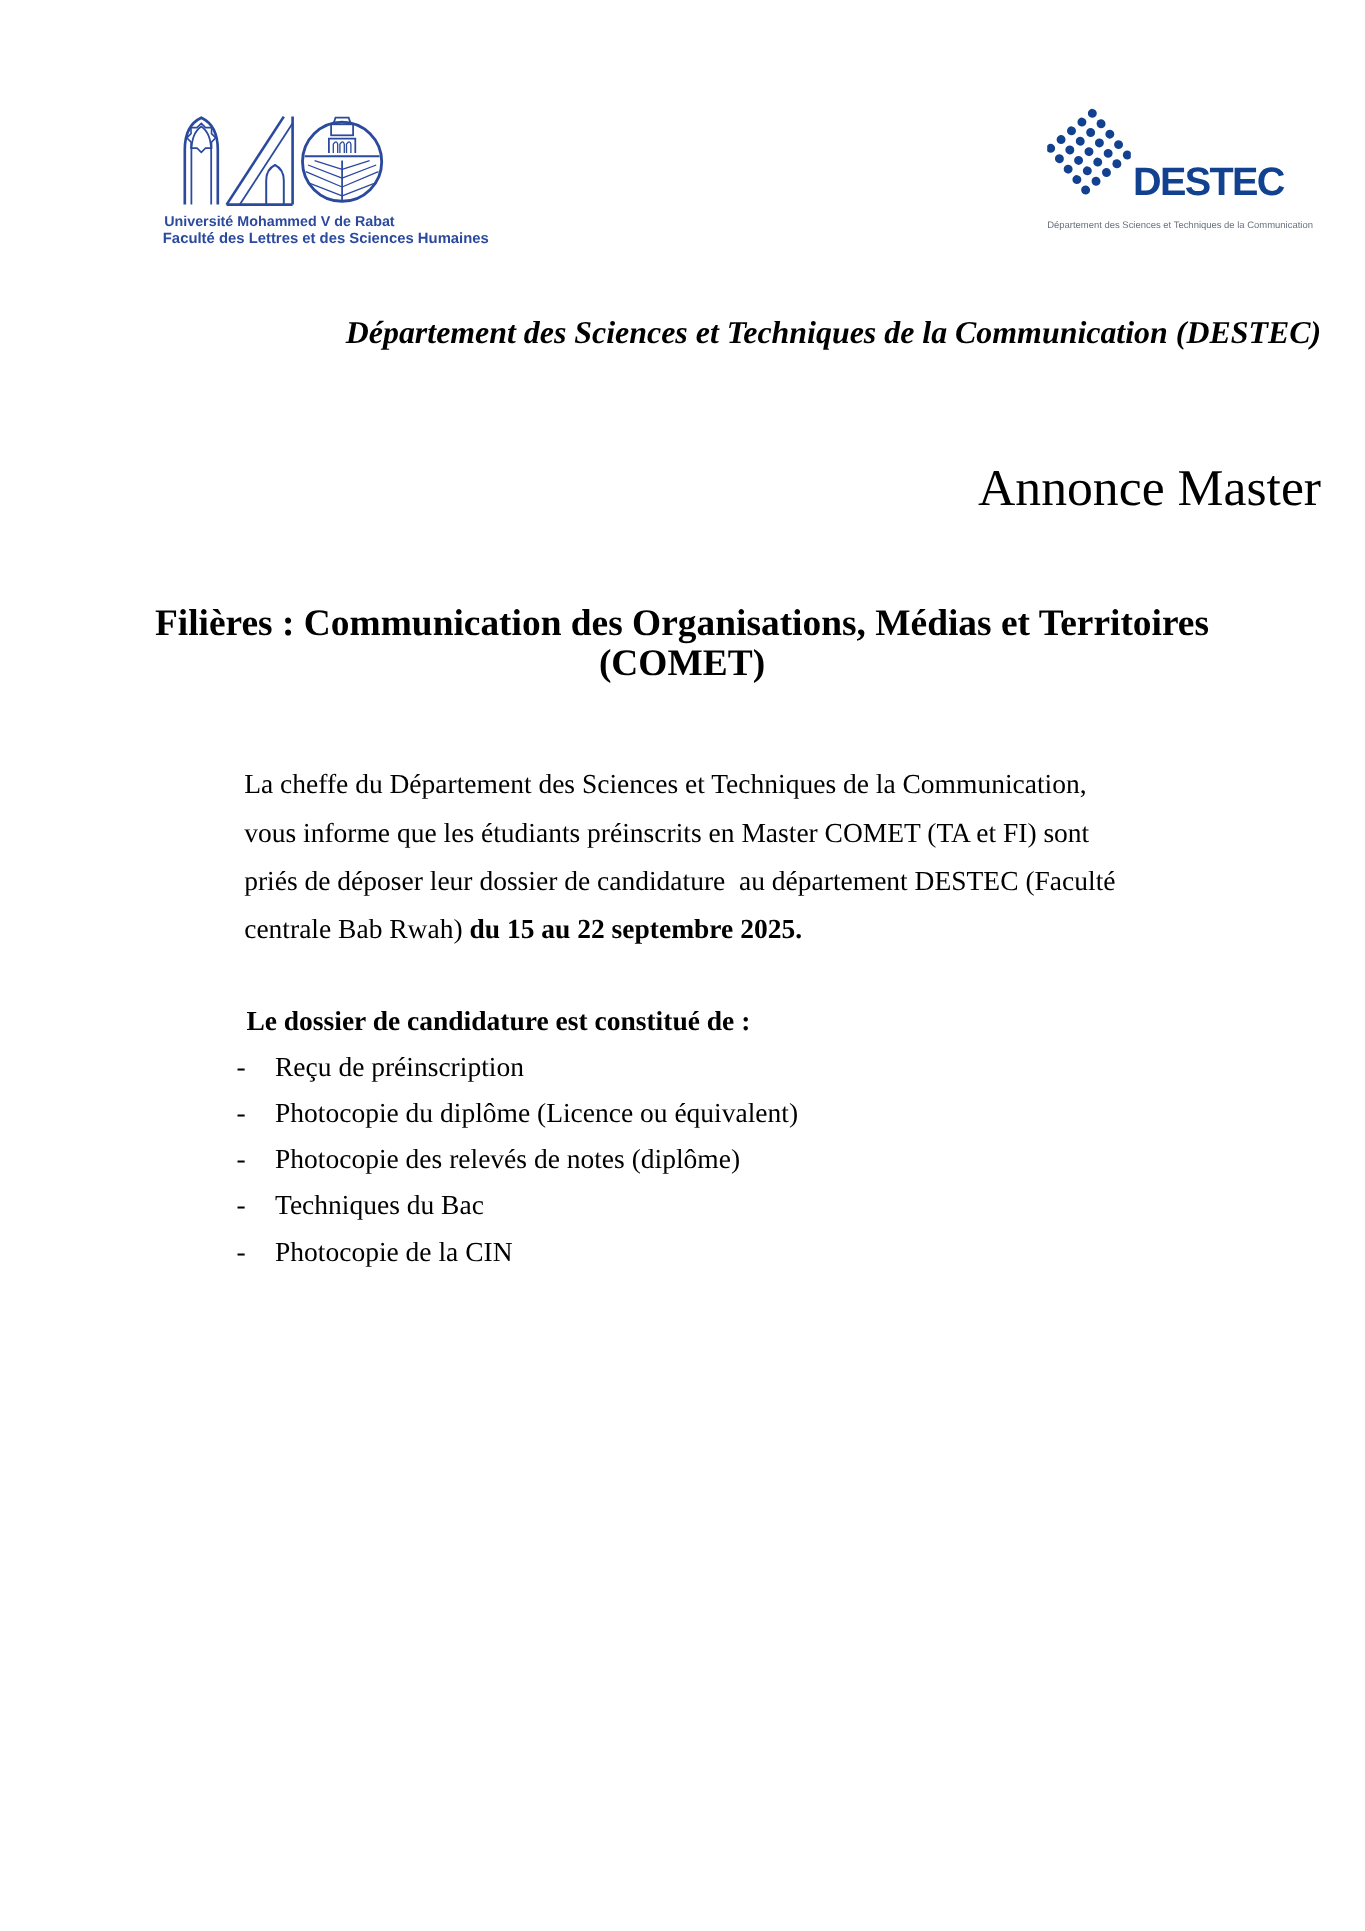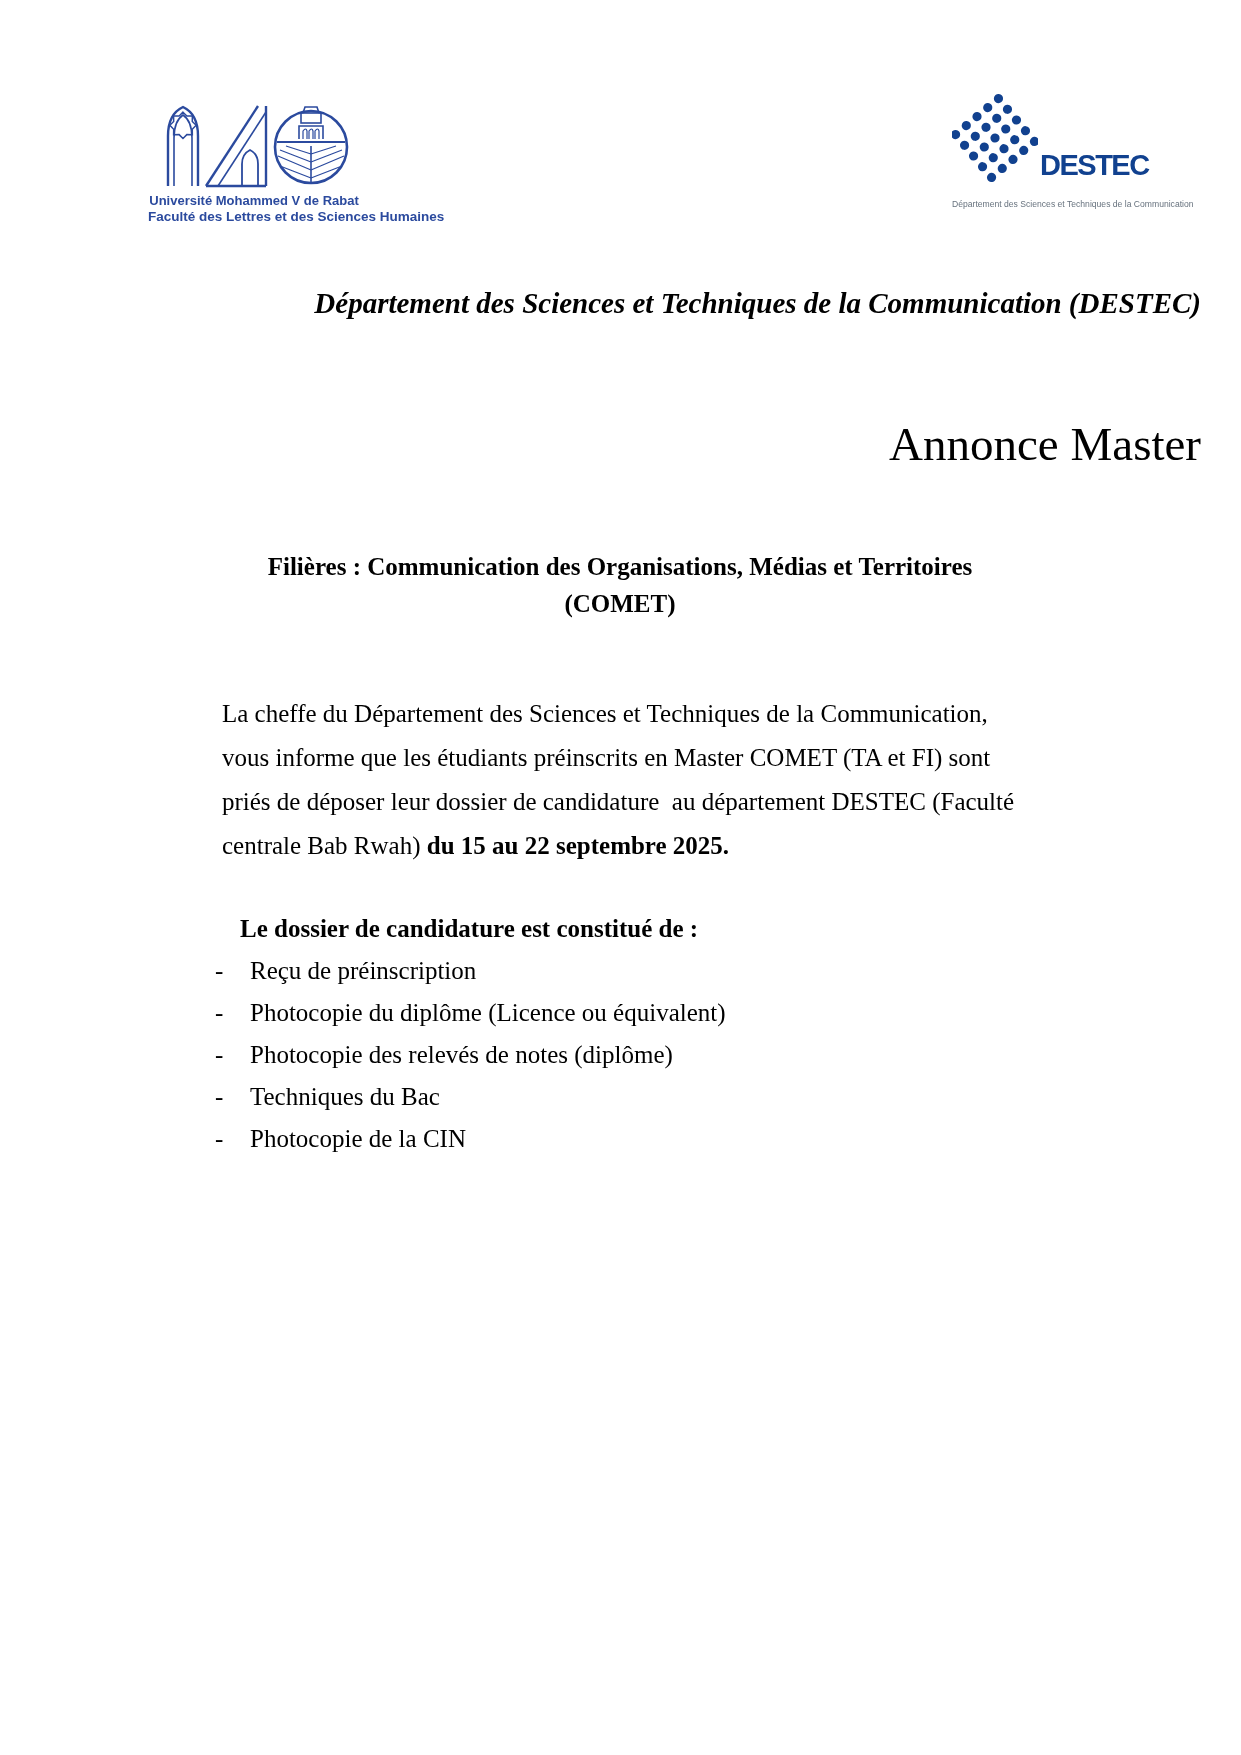--- a/index.html
+++ b/index.html
@@ -23,21 +23,21 @@
   .logo-left svg { display:block; margin:0 auto; }
   .uni-name   { font-size:13px; font-weight:bold; line-height:16px; margin-top:3px; white-space:nowrap; }
   .fac-name   { font-size:13.5px; font-weight:bold; line-height:15px; white-space:nowrap; }
 
   .logo-right {
     position:absolute; left:952px; top:92px; width:215px;
     font-family:"Liberation Sans", sans-serif;
   }
   .logo-right .row { display:flex; align-items:flex-end; }
   .destec-word {
-    font-weight:bold; font-size:29px; letter-spacing:-1.5px;
+    font-weight:bold; font-size:36px; letter-spacing:-1.5px;
     color:#11418f; line-height:30px; margin-left:2px; margin-bottom:2px;
   }
   .destec-tag {
     font-size:8.6px; color:#67727e; white-space:nowrap;
     text-align:right; margin-top:17px; letter-spacing:0px;
   }
 
   
   .dept-title {
     position:absolute; left:40px; top:286px; width:1161px;
@@ -46,34 +46,34 @@
     line-height:34px;
   }
   .main-title {
     position:absolute; left:40px; top:418px; width:1161px;
     text-align:right;
     font-size:47px; font-weight:normal; line-height:52px;
   }
   .filieres {
     position:absolute; left:120px; top:548px; width:1000px;
     text-align:center;
-    font-size:25px; font-weight:bold; line-height:37px;
+    font-size:34px; font-weight:bold; line-height:37px;
   }
 
   
   .body-par {
     position:absolute; left:222px; top:692px; width:800px;
     font-size:25px; line-height:44px;
     white-space:pre-wrap;
   }
   .body-par .bold { font-weight:bold; }
 
   .dossier-heading {
     position:absolute; left:224px; top:913px; width:800px;
-    font-size:25px; font-weight:bold; line-height:32px;margin-left:16px;
+    font-size:25px; font-weight:bold; line-height:32px;
   }
   .doc-list {
     position:absolute; left:215px; top:950px; width:820px;
     font-size:25px;
   }
   .doc-list .item { display:flex; line-height:42px; }
   .doc-list .dash { width:35px; flex:0 0 35px; }
 </style>
 </head>
 <body>

